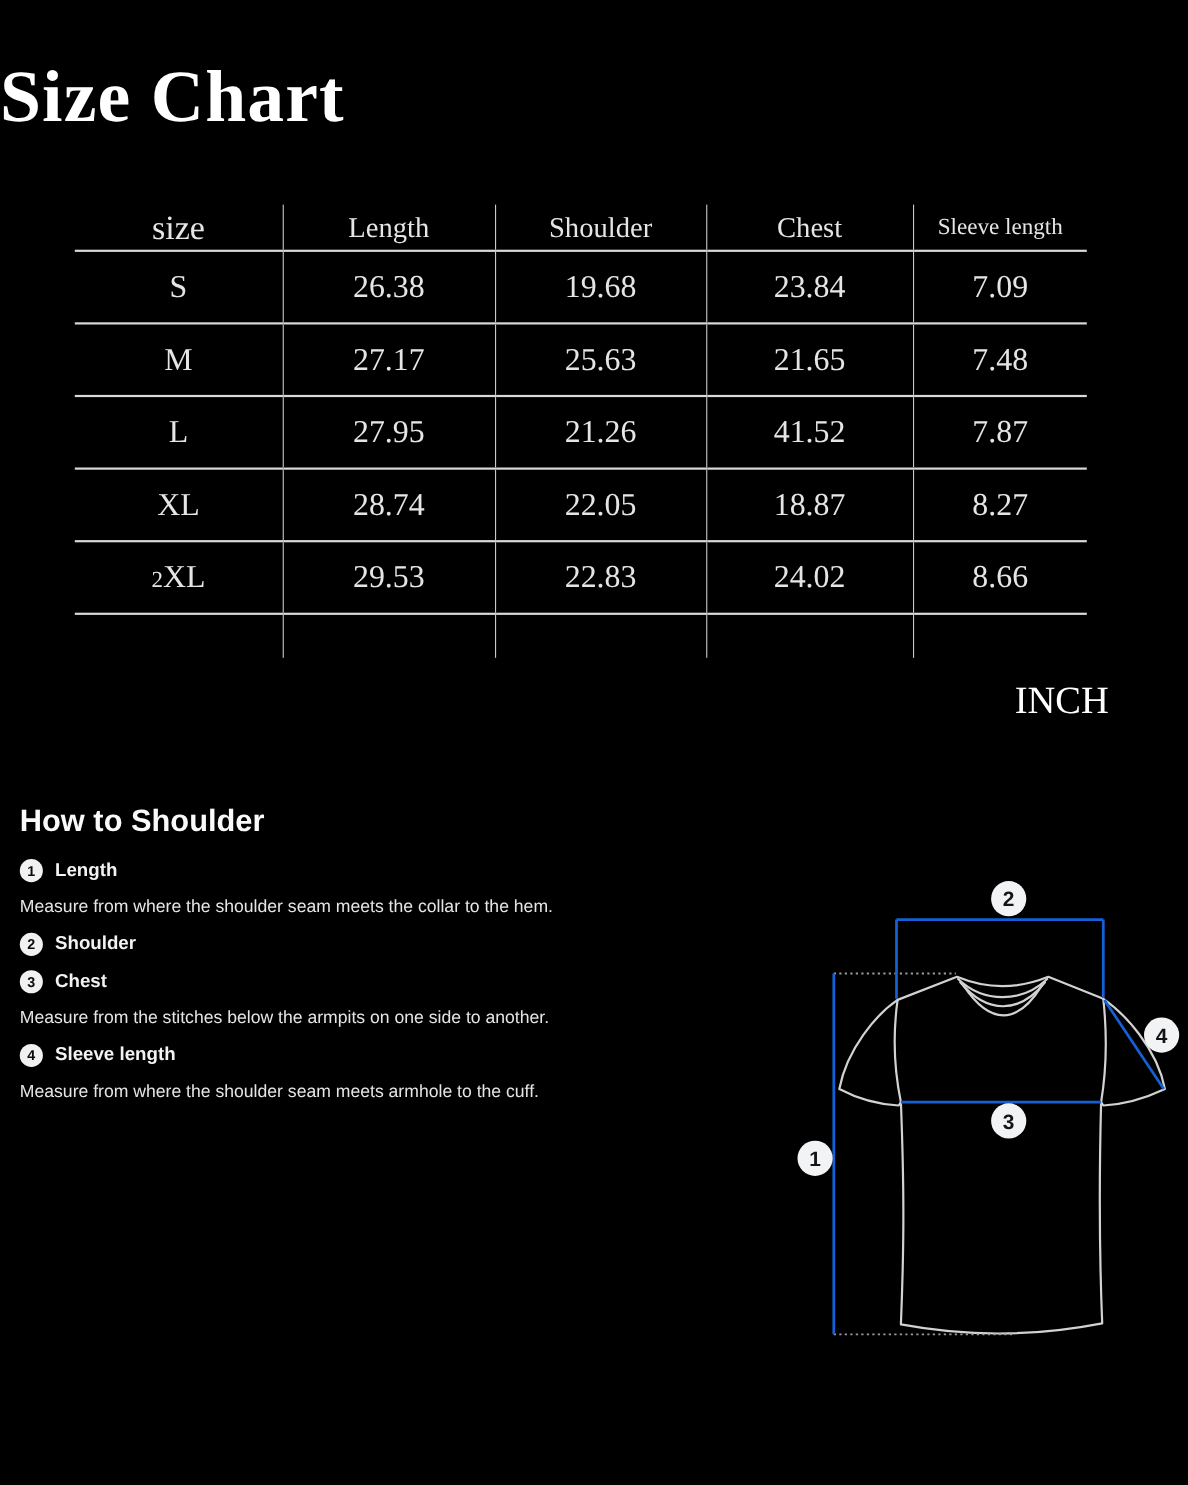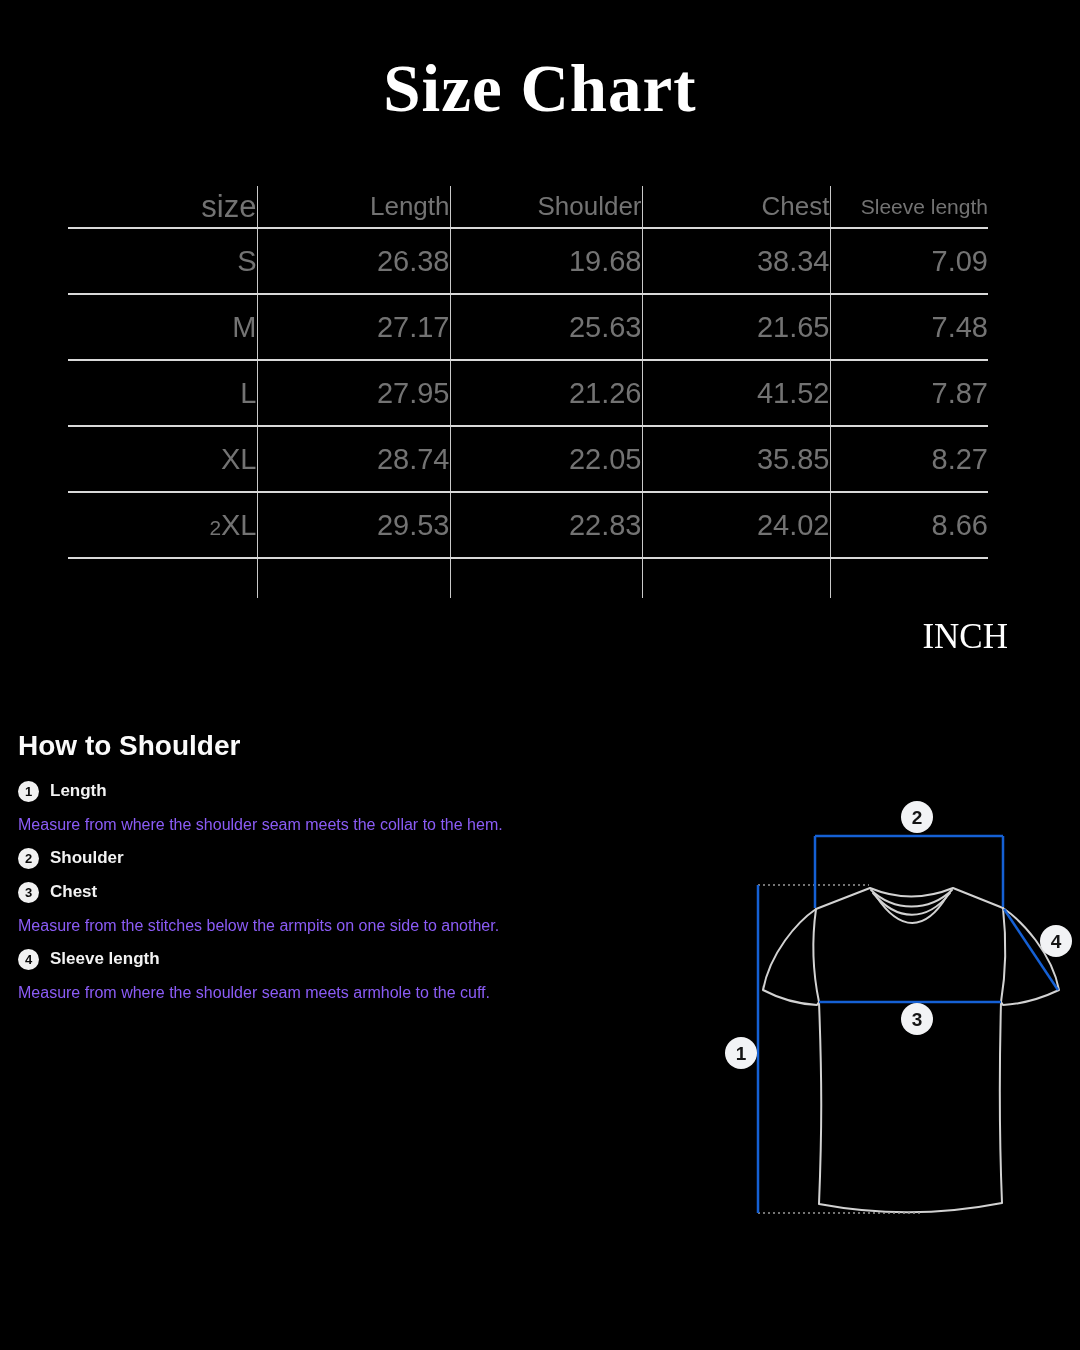--- a/index.html
+++ b/index.html
@@ -8,33 +8,33 @@
     width: 1080px; height: 1350px;
     background: #000;
     position: relative;
     overflow: hidden;
     font-family: "Liberation Sans", sans-serif;
   }
 
   
   .page-title {
     position: absolute; top: 48px; left: 0; width: 100%;
-    text-align: center;
+    text-align: left;
     font-family: "Liberation Serif", serif;
     font-size: 67px; font-weight: 600; letter-spacing: 1px;
     color: #ffffff; line-height: 1.2;
   }
 
   
   .table-wrap { position: absolute; left: 68px; top: 186px; }
   table.size-chart {
     border-collapse: collapse;
-    color: #737373;
-    font-family: Liberation Sans, sans-serif;
-    text-align: right;
+    color: #e5e5e5;
+    font-family: Liberation Serif, serif;
+    text-align: center;
   }
   table.size-chart th, table.size-chart td {
     border-left: 1.5px solid #c9c9c9;
     padding: 0;
   }
   table.size-chart th:first-child, table.size-chart td:first-child { border-left: none; }
   table.size-chart thead th { height: 42px; border-bottom: 2px solid #d9d9d9; font-weight: 400; }
   table.size-chart tbody td { height: 66px; border-bottom: 2px solid #d9d9d9; font-size: 29px; }
   .col-size   { width: 189px; }
   .col-length { width: 193px; }
@@ -62,21 +62,21 @@
     color: #fafafa;
   }
   .htm-label-row { display: flex; align-items: center; gap: 11px; height: 34px; }
   .badge {
     flex: 0 0 auto;
     width: 21px; height: 21px; border-radius: 50%;
     background: #f1f1f1; color: #0b0b0b;
     font-size: 13px; font-weight: 700; line-height: 21px; text-align: center;
   }
   .htm-label { font-size: 17px; font-weight: 600; color: #f2f2f2; }
-  .htm-desc  { height: 33px; display: flex; align-items: center; font-size: 16px; color: #8b5cf6; }
+  .htm-desc  { height: 33px; display: flex; align-items: center; font-size: 16px; color: #e5e5e5; }
 
   
   .diagram { position: absolute; left: 710px; top: 780px; width: 370px; height: 470px; }
   .shirt-stroke   { stroke: #d2d2d2; stroke-width: 2;   fill: none; stroke-linejoin: round; stroke-linecap: round; }
   .measure-stroke { stroke: #1560d4; stroke-width: 2.5; fill: none; }
   .dotted-stroke  { stroke: #9a9a9a; stroke-width: 1.6; fill: none; stroke-dasharray: 2 3; }
   .marker-circle  { fill: #f2f3f5; }
   .marker-num {
     fill: #141414;
     font-family: "Liberation Sans", sans-serif;
@@ -105,42 +105,42 @@
         <th class="h-std">Shoulder</th>
         <th class="h-std">Chest</th>
         <th class="h-sleeve">Sleeve length</th>
       </tr>
     </thead>
     <tbody>
       <tr>
         <td>S</td>
         <td>26.38</td>
         <td>19.68</td>
-        <td>38.34</td>
+        <td>23.84</td>
         <td>7.09</td>
       </tr>
       <tr>
         <td>M</td>
         <td>27.17</td>
         <td>25.63</td>
         <td>21.65</td>
         <td>7.48</td>
       </tr>
       <tr>
         <td>L</td>
         <td>27.95</td>
         <td>21.26</td>
         <td>41.52</td>
         <td>7.87</td>
       </tr>
       <tr>
         <td>XL</td>
         <td>28.74</td>
         <td>22.05</td>
-        <td>35.85</td>
+        <td>18.87</td>
         <td>8.27</td>
       </tr>
       <tr>
         <td>2XL</td>
         <td>29.53</td>
         <td>22.83</td>
         <td>24.02</td>
         <td>8.66</td>
       </tr>
       <tr class="ext-row">

